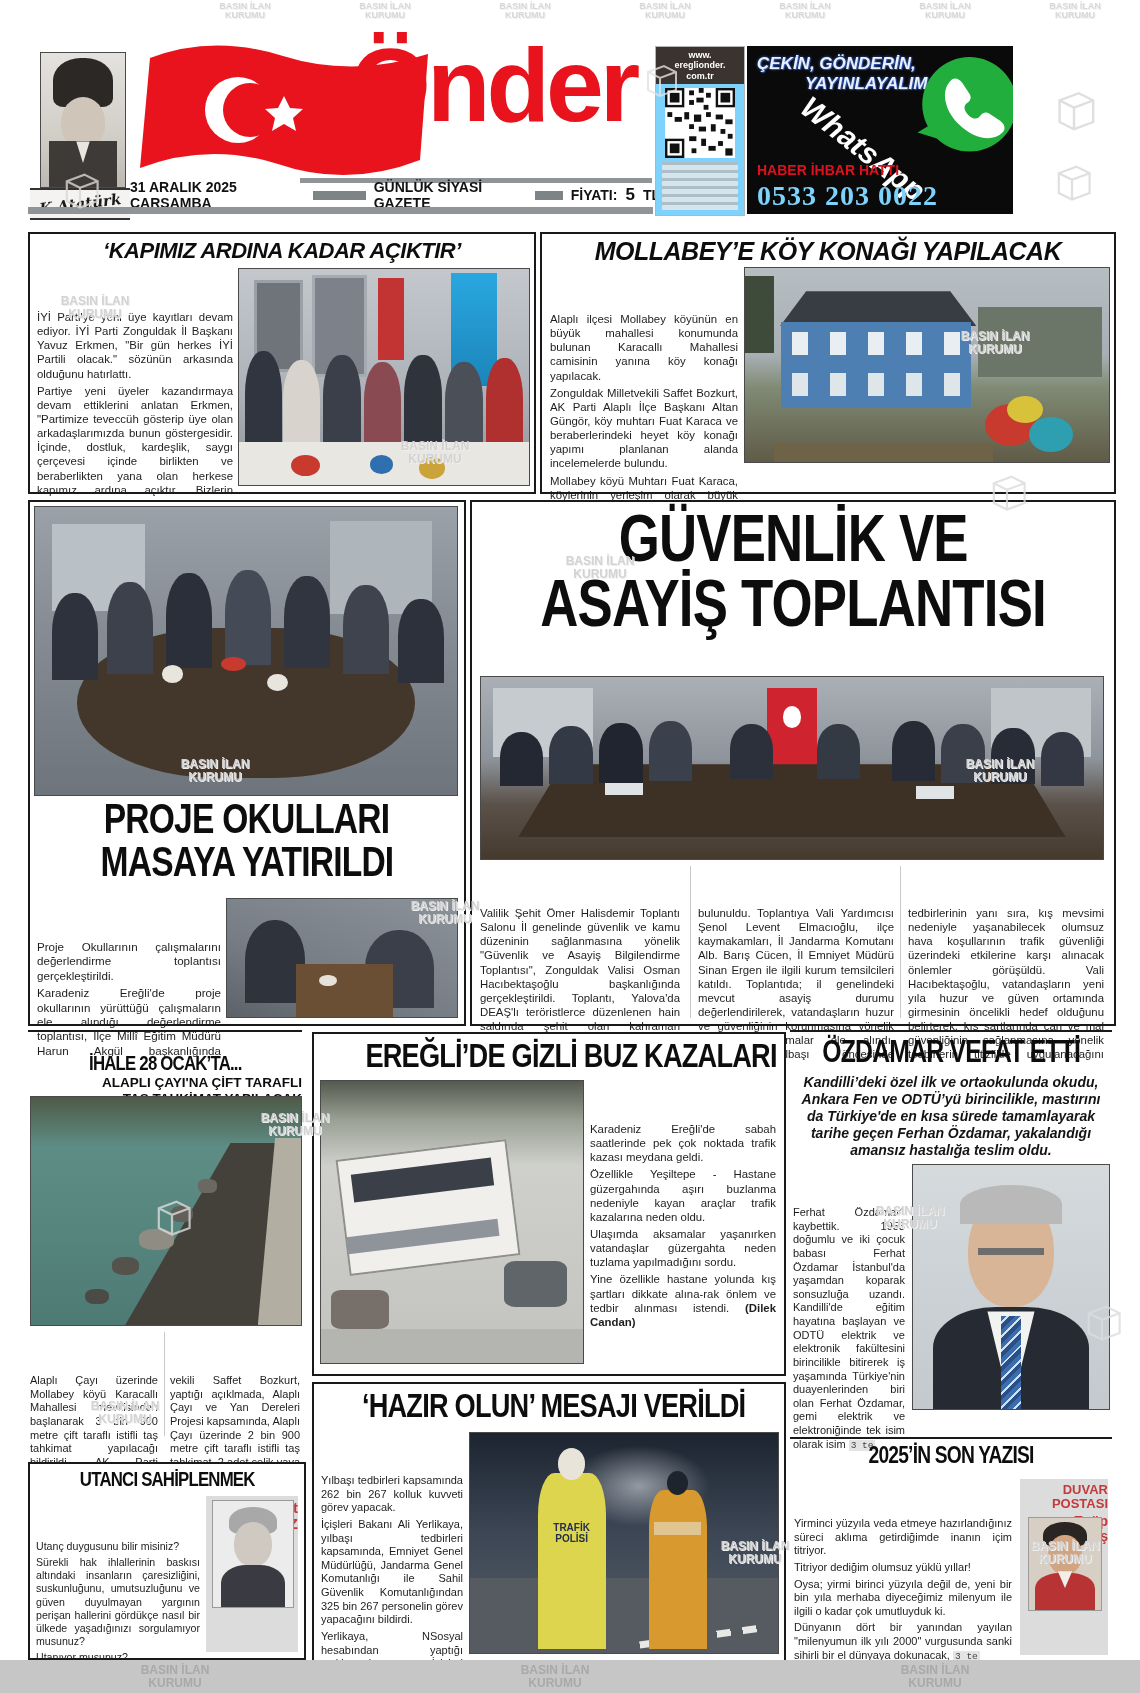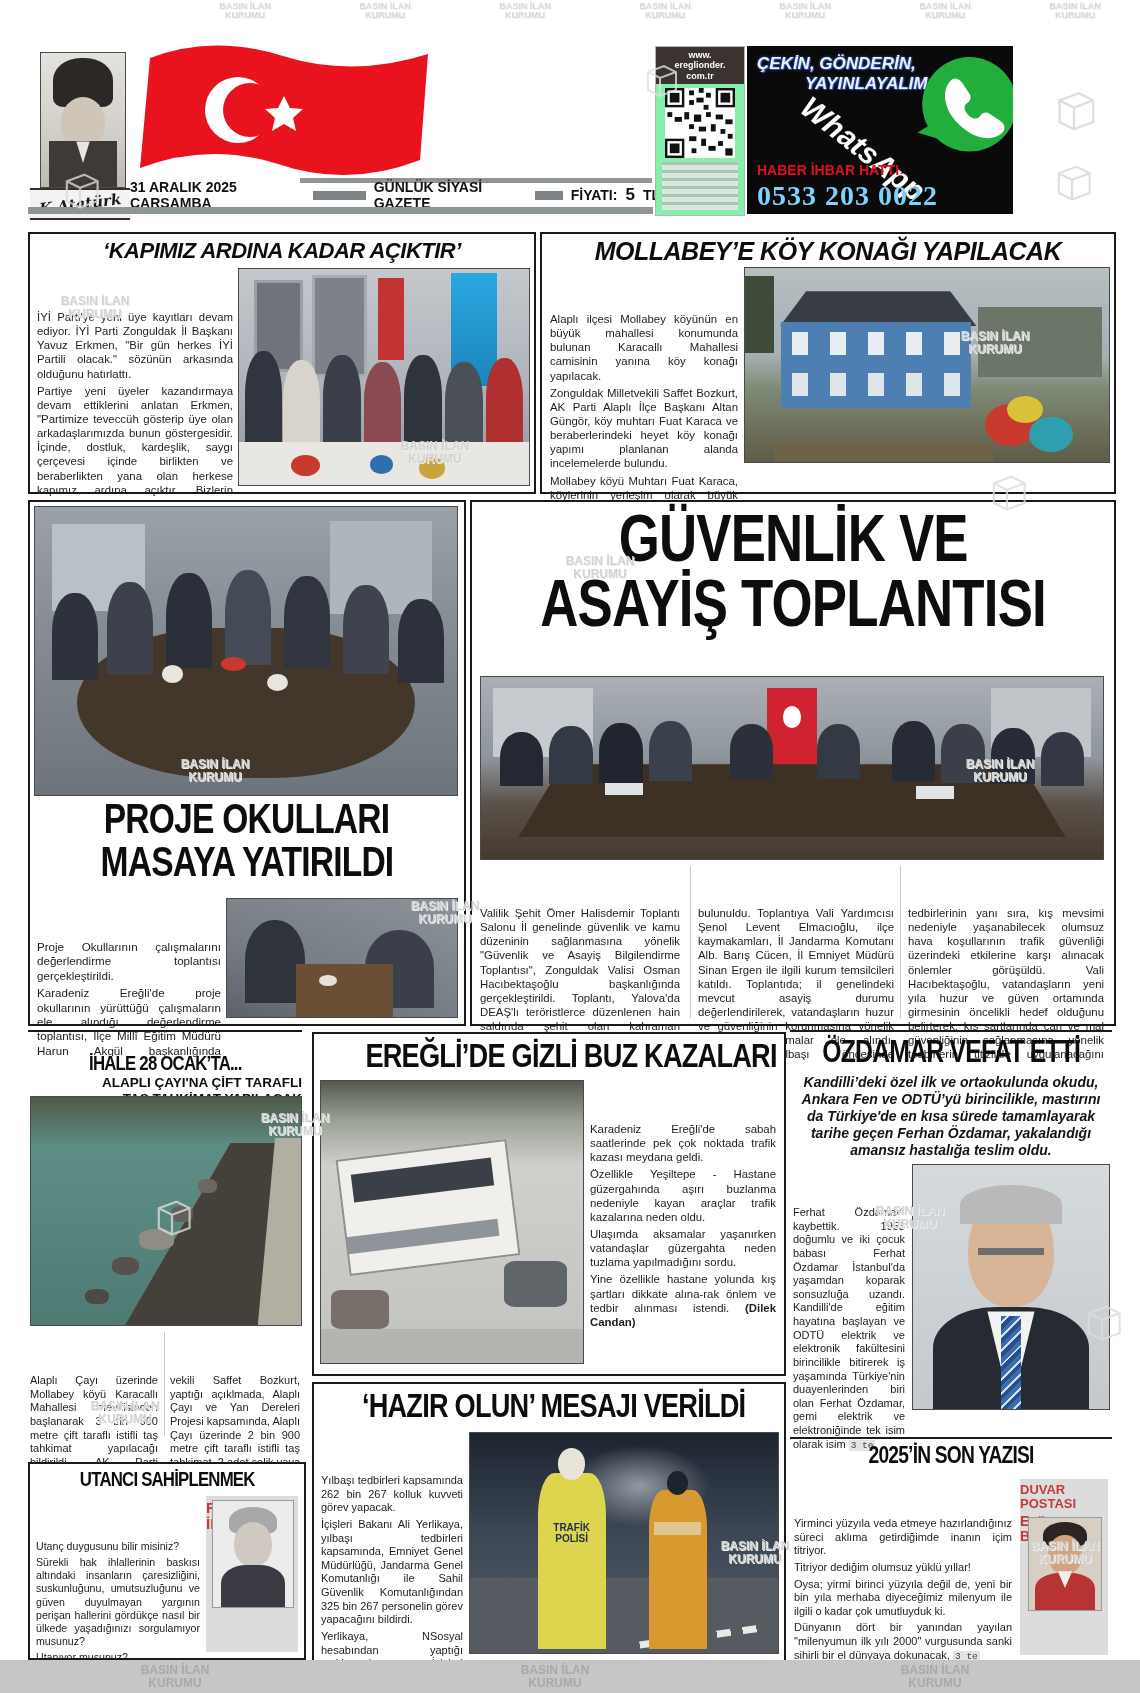--- a/index.html
+++ b/index.html
@@ -16,21 +16,21 @@
   .bt p{margin:0 0 3px 0;}
   .byl{font-weight:700;}
   .jump{font-family:"Liberation Mono",monospace;font-size:9.5px;background:#e4e4e4;color:#444;padding:0 2px;white-space:nowrap;}
   .wm{position:absolute;color:#d3d3d3;font-weight:700;font-size:12px;line-height:1.05;text-align:center;
       z-index:60;pointer-events:none;text-shadow:1px 1px 0 #efefef;}
   .wm.small{font-size:9px;color:#d8d8d8;}
   .wm.dark{color:#a9a9a9;text-shadow:none;}
   .cube{position:absolute;z-index:60;pointer-events:none;opacity:.8;}
   .ph{position:absolute;overflow:hidden;border:1px solid #4a4a4a;}
   .ph .a{position:absolute;}
-  .redname{color:#c23b3b;font-weight:800;text-align:left;line-height:1.05;}
+  .redname{color:#c23b3b;font-weight:800;text-align:right;line-height:1.05;}
   .colrule{position:absolute;background:#c9c9c9;width:1px;}
 </style>
 </head>
 <body>
 
 <div id="page">
 
   <div class="ph" style="left:40px;top:52px;width:84px;height:134px;background:linear-gradient(180deg,#e4e2de 0%,#d2cfc9 60%,#bdb9b2 100%);">
     <div class="a" style="left:14%;top:4%;width:72%;height:36%;background:#2c2826;border-radius:46% 46% 18% 18%;"></div>
     <div class="a" style="left:24%;top:33%;width:52%;height:37%;background:#cfc5b8;border-radius:50% 50% 44% 44%;"></div>
@@ -41,35 +41,36 @@
     <span style="font-family:'DejaVu Serif',serif;font-style:italic;font-weight:700;font-size:15px;transform:rotate(-7deg);color:#1a1a1a;">K.Atatürk</span>
   </div>
 
   <div class="abs" style="left:128px;top:40px;width:530px;height:142px;">
     <svg width="310" height="142" viewBox="0 0 310 142" style="position:absolute;left:0;top:0;">
       <path d="M22 18 Q85 -6 155 16 Q225 38 300 14 L292 120 Q220 148 150 124 Q80 102 12 128 Z" fill="#e8131c"></path>
       <circle cx="110" cy="70" r="33" fill="#fff"></circle>
       <circle cx="122" cy="70" r="27" fill="#e8131c"></circle>
       <path d="M156 56 l6 12 13 1 -10 9 3 13 -12 -7 -12 7 3 -13 -10 -9 13 -1 z" fill="#fff"></path>
     </svg>
+    <span style="position:absolute;left:222px;top:-14px;font-size:104px;font-weight:800;color:#e8131c;letter-spacing:-4px;">Önder</span>
   </div>
 
   <div class="gbar" style="left:300px;top:178px;width:352px;height:5px;"></div>
   <div class="abs" style="left:130px;top:186px;width:530px;height:18px;display:flex;align-items:center;gap:8px;font-weight:700;font-size:14px;color:#111;">
     <span>31 ARALIK 2025 ÇARŞAMBA</span>
     <span class="gbar" style="position:static;width:58px;height:9px;background:#7e8486;"></span>
     <span>GÜNLÜK SİYASİ GAZETE</span>
     <span class="gbar" style="position:static;width:30px;height:9px;background:#7e8486;"></span>
     <span>FİYATI:</span>
     <span style="font-size:17px;">5</span>
     <span>TL</span>
   </div>
   <div class="gbar" style="left:28px;top:207px;width:625px;height:7px;"></div>
 
-  <div class="abs" style="left:655px;top:46px;width:88px;height:168px;border:1px solid #b5b5b5;background:#86efac;">
+  <div class="abs" style="left:655px;top:46px;width:88px;height:168px;border:1px solid #b5b5b5;background:#7dd3fc;">
     <div style="background:#3a332f;color:#fff;text-align:center;font-size:9px;line-height:1.15;padding:3px 0;font-weight:700;">
       <div>www.</div>
       <div>ereglionder.</div>
       <div>com.tr</div>
     </div>
     <svg width="70" height="70" viewBox="0 0 29 29" style="display:block;margin:4px auto;background:#fff;">
       <g fill="#111">
         <rect x="0" y="0" width="8" height="8"></rect>
           <rect x="21" y="0" width="8" height="8"></rect>
           <rect x="0" y="21" width="8" height="8"></rect>

